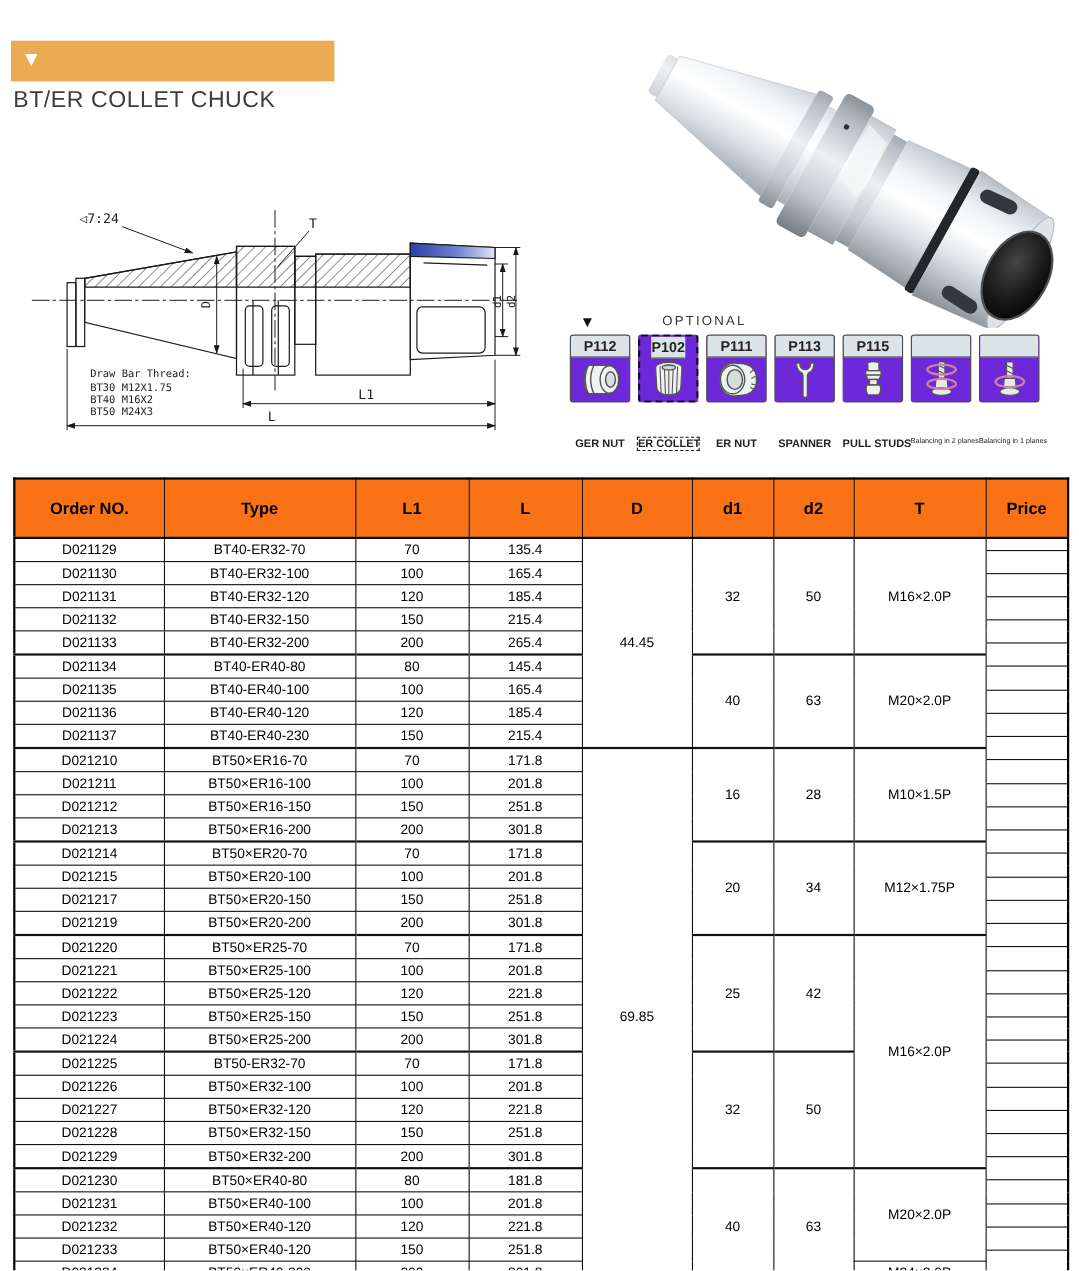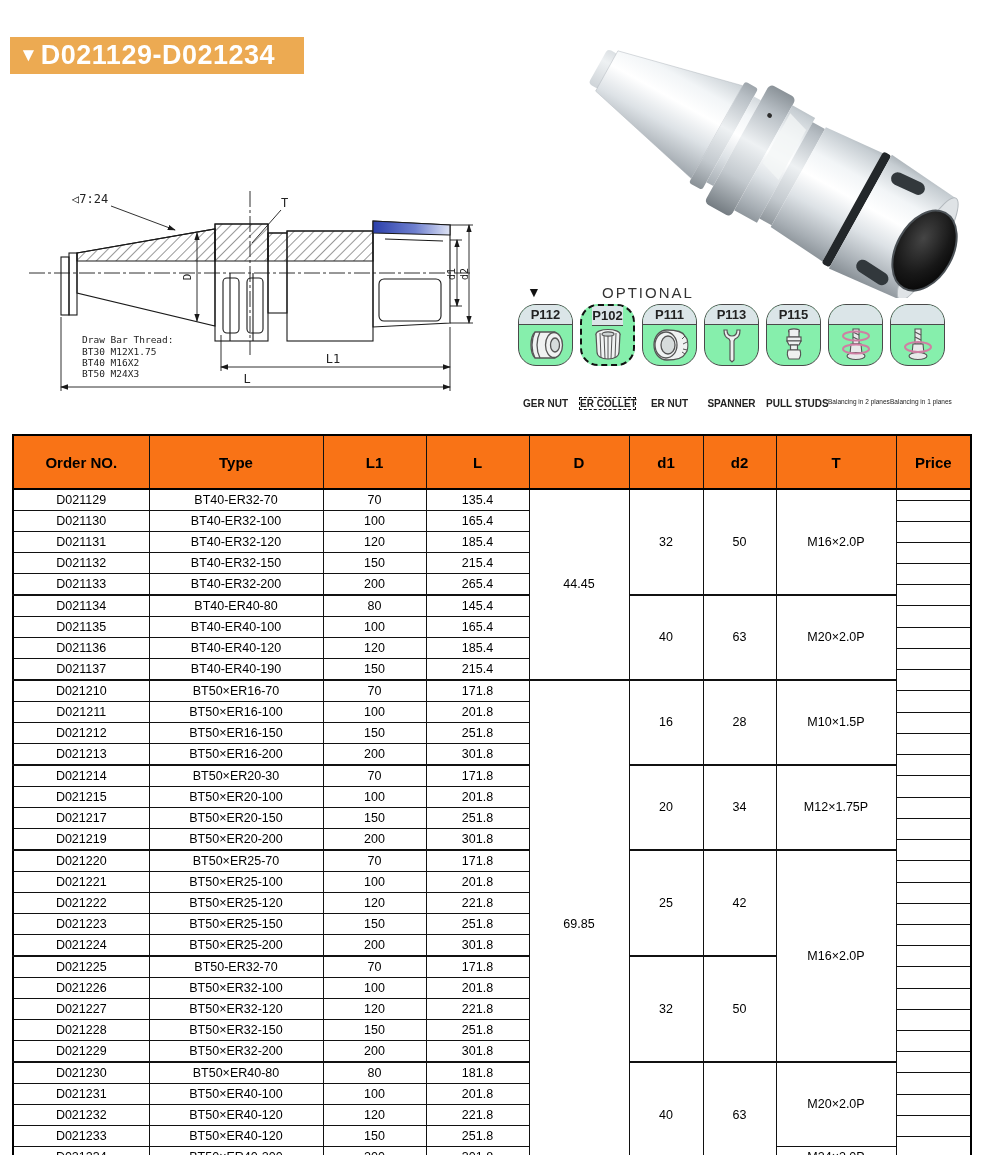--- a/index.html
+++ b/index.html
@@ -17,23 +17,23 @@
   .drawing{position:absolute;left:25px;top:183px;width:450px;height:220px;}
   .drawing text{font-family:"DejaVu Sans Mono",monospace;fill:#222;}
 
   
   .photo{position:absolute;left:553px;top:30px;width:412px;height:268px;}
 
   
   .optional{position:absolute;left:518px;top:283px;width:450px;}
   .opt-head{height:21px;position:relative;}
   .opt-head .tri{position:absolute;left:9px;top:2px;font-size:14px;color:#111;line-height:1;}
-  .opt-head .lbl{position:absolute;left:84px;top:1px;font-size:15px;color:#333;letter-spacing:2px;}
+  .opt-head .lbl{position:absolute;left:84px;top:1px;font-size:12px;color:#333;letter-spacing:2px;}
   .cards{display:flex;gap:7px;}
-  .card{width:55px;height:62px;border:1.5px solid #4a4a4a;border-radius:18px;background:#86efac;
+  .card{width:55px;height:62px;border:1.5px solid #4a4a4a;border-radius:3px;background:#6d28d9;
         box-sizing:border-box;overflow:hidden;display:flex;flex-direction:column;}
   .card.selected{border:2px dashed #111;align-items:center;}
   .card .strip{height:19px;background:#dbe5e8;border-bottom:1.5px solid #4a4a4a;
                font-size:13px;font-weight:bold;color:#222;text-align:center;line-height:19px;}
   .card .art{flex:1;display:flex;align-items:center;justify-content:center;}
   .captions{display:flex;gap:7px;margin-top:2px;}
   .cap{width:55px;text-align:center;font-size:10px;font-weight:bold;color:#222;white-space:nowrap;margin-top:30px;}
   .cap.small{font-size:6.5px;font-weight:normal;}
   .cap.selected-cap{outline:1.5px dashed #111;}
 
@@ -49,22 +49,22 @@
         background-image:linear-gradient(#111,#111);background-size:100% 1px;
         background-repeat:no-repeat;background-position:0 50%;}
 </style>
 </head>
 <body>
 
 <div class="page">
 
   <div class="badge">
     <span class="tri">▼</span>
-    <span class="rng">D021129-D021234</span>
   </div>
+  <div class="subtitle">BT/ER COLLET CHUCK</div>
 
   <svg class="drawing" viewBox="0 0 450 220">
     <defs>
       <pattern id="hatch" patternUnits="userSpaceOnUse" width="7" height="7" patternTransform="rotate(45)">
         <line x1="0" y1="0" x2="0" y2="7" stroke="#333" stroke-width="1"></line>
       </pattern>
       <linearGradient id="bluefade" x1="0" y1="0" x2="1" y2="0">
         <stop offset="0" stop-color="#2b3faa"></stop>
           <stop offset="0.55" stop-color="#6f80cf"></stop>
         <stop offset="1" stop-color="#dfe4f5"></stop>
@@ -384,21 +384,21 @@
         </tr>
         <tr>
           <td>D021136</td>
           <td>BT40-ER40-120</td>
           <td>120</td>
           <td>185.4</td>
           <td class="price-cell"></td>
         </tr>
         <tr>
           <td>D021137</td>
-          <td>BT40-ER40-190</td>
+          <td>BT40-ER40-230</td>
           <td>150</td>
           <td>215.4</td>
           <td class="price-cell"></td>
         </tr>
         <tr class="group-start">
           <td>D021210</td>
           <td>BT50×ER16-70</td>
           <td>70</td>
           <td>171.8</td>
           <td rowspan="23">69.85</td>
@@ -423,21 +423,21 @@
         </tr>
         <tr>
           <td>D021213</td>
           <td>BT50×ER16-200</td>
           <td>200</td>
           <td>301.8</td>
           <td class="price-cell"></td>
         </tr>
         <tr class="group-start">
           <td>D021214</td>
-          <td>BT50×ER20-30</td>
+          <td>BT50×ER20-70</td>
           <td>70</td>
           <td>171.8</td>
           <td rowspan="4">20</td>
           <td rowspan="4">34</td>
           <td rowspan="4">M12×1.75P</td>
           <td class="price-cell"></td>
         </tr>
         <tr>
           <td>D021215</td>
           <td>BT50×ER20-100</td>

